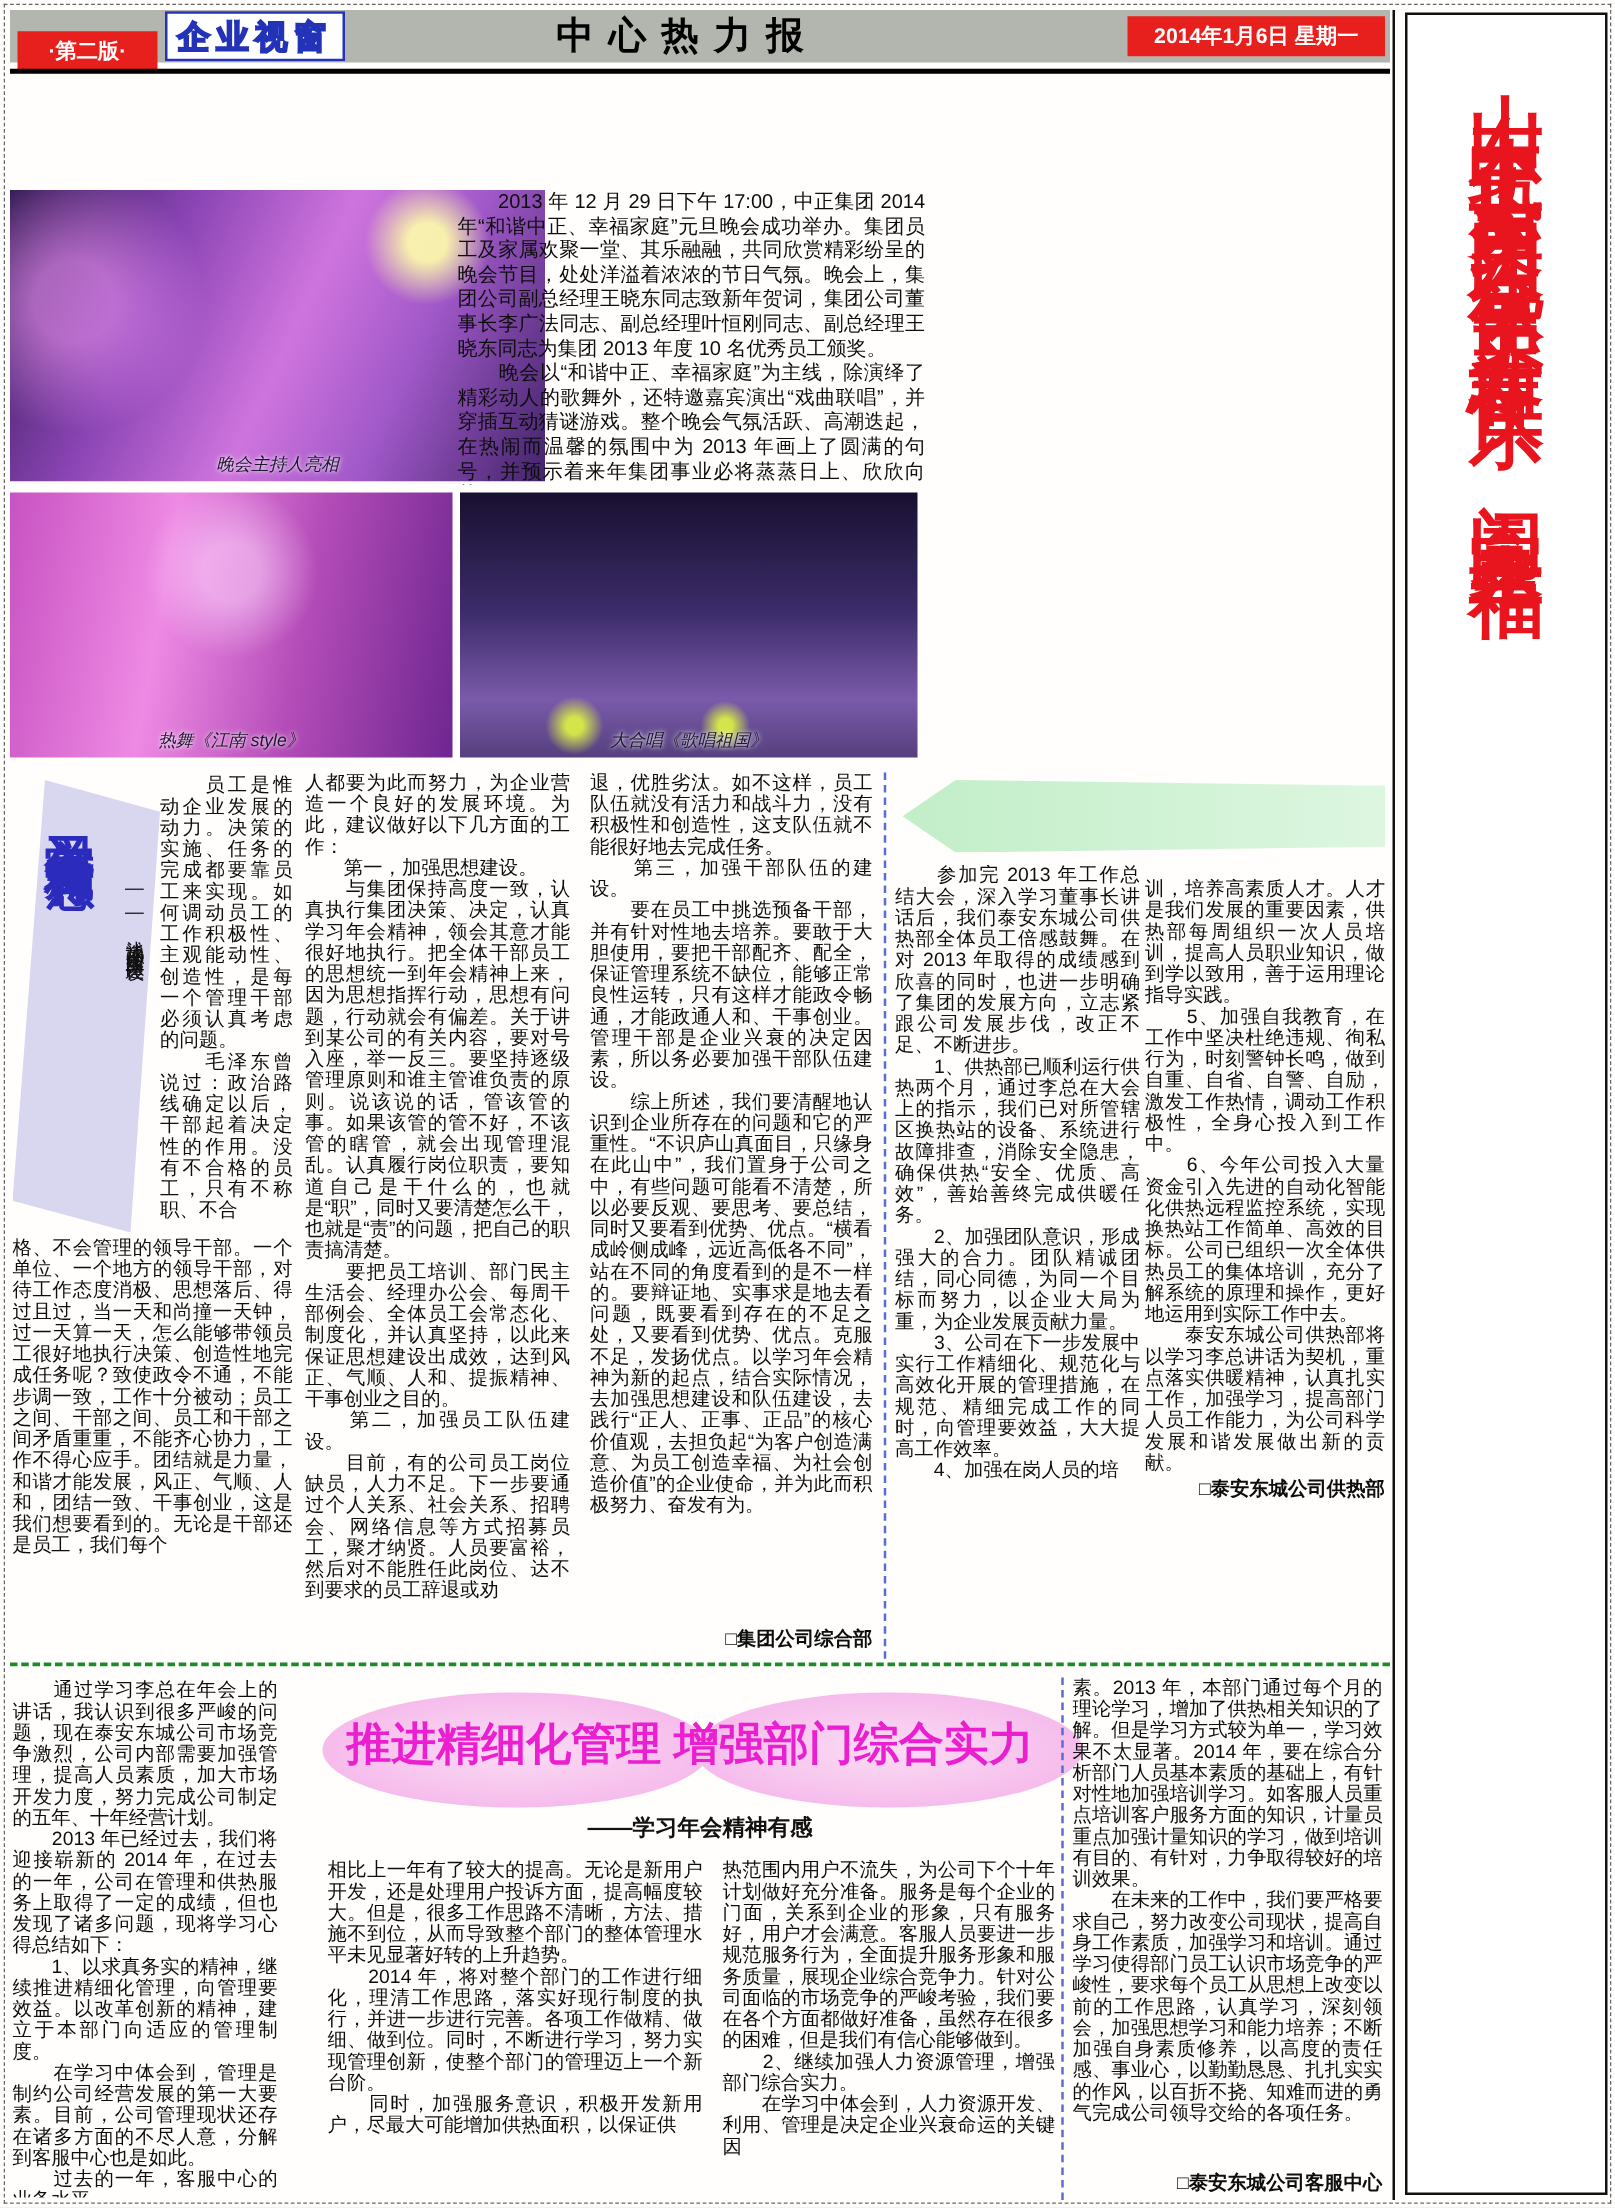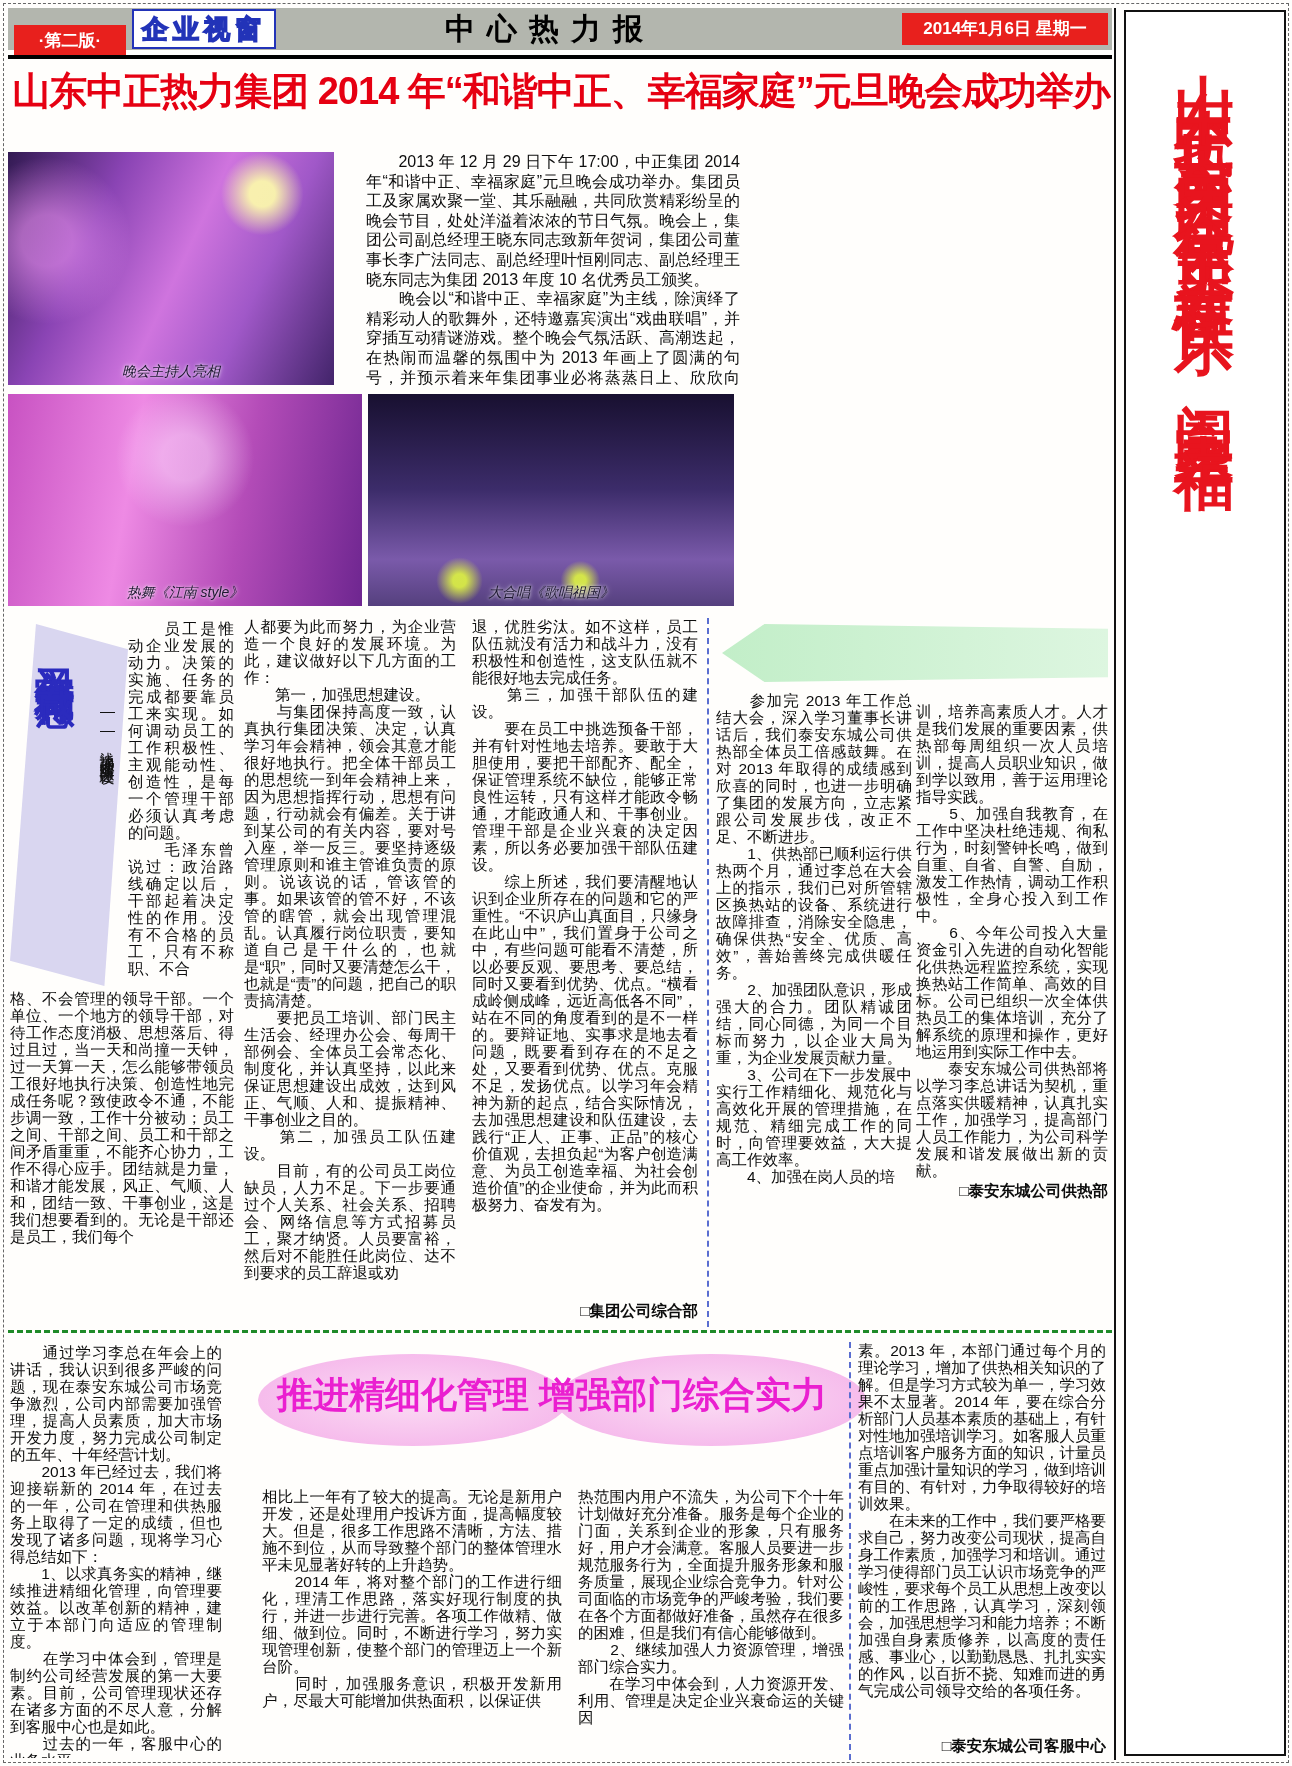--- a/index.html
+++ b/index.html
@@ -83,23 +83,22 @@
 
 <div id="page">
   <div class="abs page-border"></div>
 
   <div class="abs header-bar"></div>
   <div class="abs edition">·第二版·</div>
   <div class="abs section-panel">企业视窗</div>
   <div class="abs masthead">中心热力报</div>
   <div class="abs date-badge">2014年1月6日 星期一</div>
   <div class="abs head-rule"></div>
-  <div class="abs headline">山东中正热力集团 2014 年“和谐中正、幸福家庭”元旦晚会成功举办</div>
 
-  <div class="abs photo p1" style="left:8px;top:152px;width:326px;height:233px;">
+  <div class="abs photo p1" style="left:8px;top:152px;width:412px;height:233px;padding-left:16px;">
     <span class="caption">晚会主持人亮相</span>
   </div>
   <div class="abs bodytext lead" style="left:366px;top:152px;width:374px;height:236px;">　　2013 年 12 月 29 日下午 17:00，中正集团 2014 年“和谐中正、幸福家庭”元旦晚会成功举办。集团员工及家属欢聚一堂、其乐融融，共同欣赏精彩纷呈的晚会节目，处处洋溢着浓浓的节日气氛。晚会上，集团公司副总经理王晓东同志致新年贺词，集团公司董事长李广法同志、副总经理叶恒刚同志、副总经理王晓东同志为集团 2013 年度 10 名优秀员工颁奖。
 　　晚会以“和谐中正、幸福家庭”为主线，除演绎了精彩动人的歌舞外，还特邀嘉宾演出“戏曲联唱”，并穿插互动猜谜游戏。整个晚会气氛活跃、高潮迭起，在热闹而温馨的氛围中为 2013 年画上了圆满的句号，并预示着来年集团事业必将蒸蒸日上、欣欣向荣。</div>
 
   <div class="abs photo p3" style="left:8px;top:394px;width:354px;height:212px;">
     <span class="caption">热舞《江南 style》</span>
   </div>
   <div class="abs photo p4" style="left:368px;top:394px;width:366px;height:212px;">
     <span class="caption">大合唱《歌唱祖国》</span>
@@ -143,20 +142,21 @@
   <div class="abs green-divider"></div>
 
   <div class="abs bodytext" style="left:10px;top:1344px;width:212px;height:414px;">　　通过学习李总在年会上的讲话，我认识到很多严峻的问题，现在泰安东城公司市场竞争激烈，公司内部需要加强管理，提高人员素质，加大市场开发力度，努力完成公司制定的五年、十年经营计划。
 　　2013 年已经过去，我们将迎接崭新的 2014 年，在过去的一年，公司在管理和供热服务上取得了一定的成绩，但也发现了诸多问题，现将学习心得总结如下：
 　　1、以求真务实的精神，继续推进精细化管理，向管理要效益。以改革创新的精神，建立于本部门向适应的管理制度。
 　　在学习中体会到，管理是制约公司经营发展的第一大要素。目前，公司管理现状还存在诸多方面的不尽人意，分解到客服中心也是如此。
 　　过去的一年，客服中心的业务水平</div>
   <div class="abs ellipse" style="left:258px;top:1354px;width:310px;"></div>
   <div class="abs ellipse" style="left:556px;top:1354px;width:310px;"></div>
   <div class="abs fine-title">推进精细化管理  增强部门综合实力</div>
+  <div class="abs fine-subtitle">——学习年会精神有感</div>
   <div class="abs bodytext" style="left:262px;top:1488px;width:300px;height:272px;">相比上一年有了较大的提高。无论是新用户开发，还是处理用户投诉方面，提高幅度较大。但是，很多工作思路不清晰，方法、措施不到位，从而导致整个部门的整体管理水平未见显著好转的上升趋势。
 　　2014 年，将对整个部门的工作进行细化，理清工作思路，落实好现行制度的执行，并进一步进行完善。各项工作做精、做细、做到位。同时，不断进行学习，努力实现管理创新，使整个部门的管理迈上一个新台阶。
 　　同时，加强服务意识，积极开发新用户，尽最大可能增加供热面积，以保证供</div>
   <div class="abs bodytext" style="left:578px;top:1488px;width:266px;height:272px;">热范围内用户不流失，为公司下个十年计划做好充分准备。服务是每个企业的门面，关系到企业的形象，只有服务好，用户才会满意。客服人员要进一步规范服务行为，全面提升服务形象和服务质量，展现企业综合竞争力。针对公司面临的市场竞争的严峻考验，我们要在各个方面都做好准备，虽然存在很多的困难，但是我们有信心能够做到。
 　　2、继续加强人力资源管理，增强部门综合实力。
 　　在学习中体会到，人力资源开发、利用、管理是决定企业兴衰命运的关键因</div>
   <div class="abs dashsep" style="left:849px;top:1342px;height:418px;"></div>
   <div class="abs" style="left:858px;top:1342px;width:248px;height:418px;overflow:hidden;">
     <div class="bodytext" style="height:392px;">素。2013 年，本部门通过每个月的理论学习，增加了供热相关知识的了解。但是学习方式较为单一，学习效果不太显著。2014 年，要在综合分析部门人员基本素质的基础上，有针对性地加强培训学习。如客服人员重点培训客户服务方面的知识，计量员重点加强计量知识的学习，做到培训有目的、有针对，力争取得较好的培训效果。
 　　在未来的工作中，我们要严格要求自己，努力改变公司现状，提高自身工作素质，加强学习和培训。通过学习使得部门员工认识市场竞争的严峻性，要求每个员工从思想上改变以前的工作思路，认真学习，深刻领会，加强思想学习和能力培养；不断加强自身素质修养，以高度的责任感、事业心，以勤勤恳恳、扎扎实实的作风，以百折不挠、知难而进的勇气完成公司领导交给的各项任务。</div>

